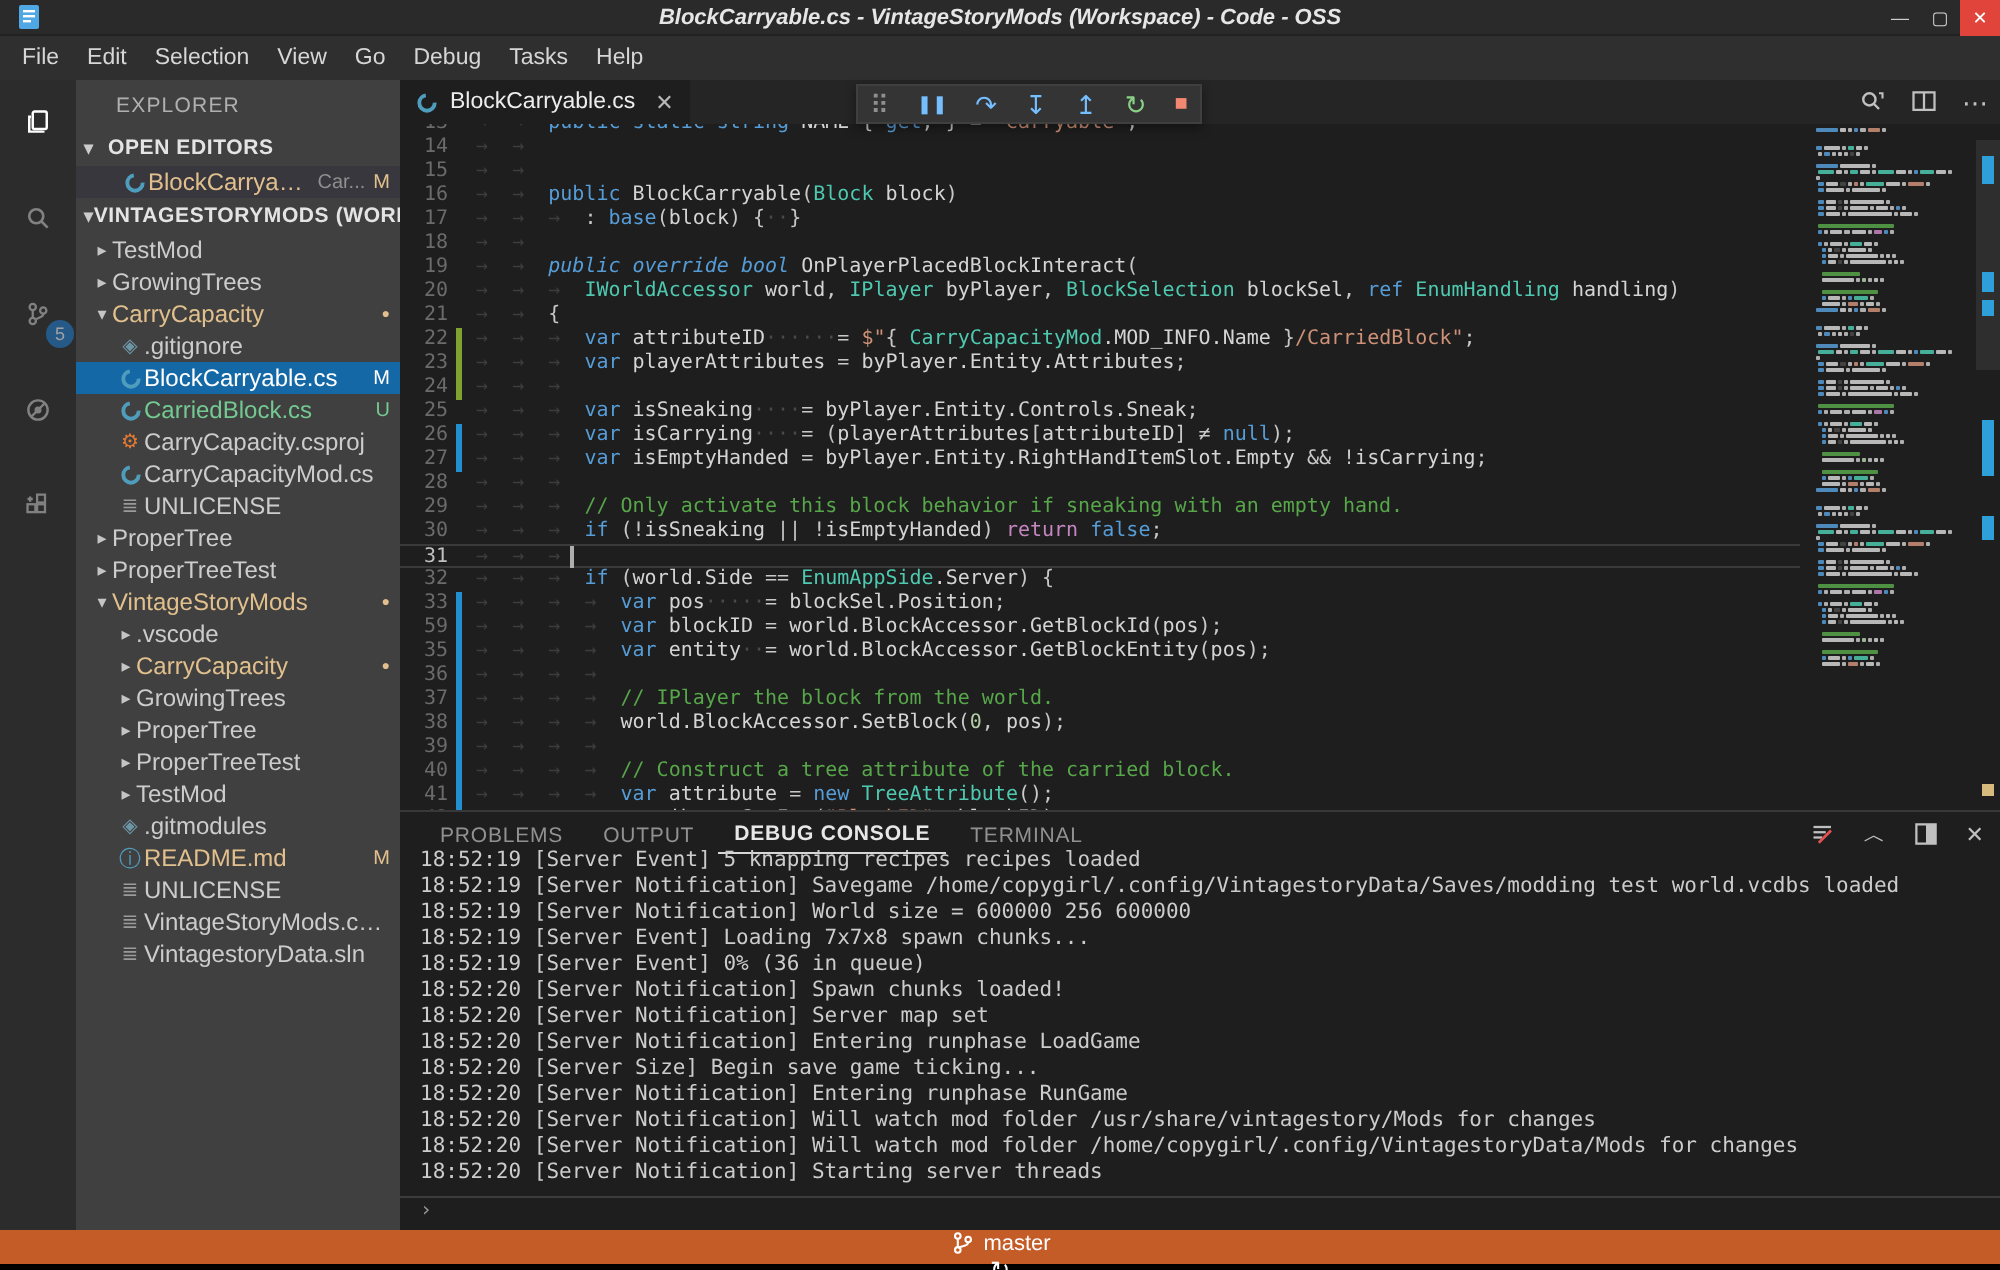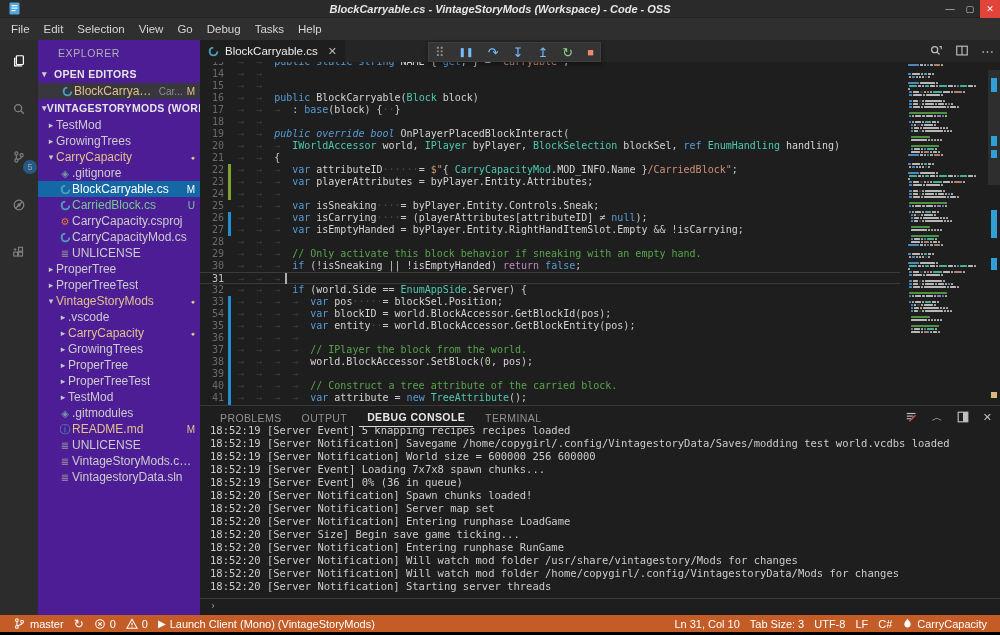--- a/index.html
+++ b/index.html
@@ -19,21 +19,21 @@
   .menu-item { color:#d6d6d6; font-size:11.5px; padding:3px 7px; border-radius:2px; cursor:pointer; }
 
   
   .main { display:flex; height:575px; }
   .activitybar { width:38px; background:#2c2c2c; display:flex; flex-direction:column; align-items:center; padding-top:8px; gap:22px; }
   .act-item { position:relative; width:26px; height:26px; display:flex; align-items:center; justify-content:center; cursor:pointer; opacity:.55; }
   .act-item.active { opacity:1; }
   .act-badge { position:absolute; right:-5px; bottom:-4px; background:#1f7fd4; color:#fff; border-radius:50%; width:14px; height:14px; font-size:9px; display:flex; align-items:center; justify-content:center; }
 
   
-  .sidebar { width:162px; background:#4c1d95; overflow:hidden; font-size:12px; color:#cccccc; }
+  .sidebar { width:162px; background:#404040; overflow:hidden; font-size:12px; color:#cccccc; }
   .sb-title { font-size:10.5px; color:#b0b0b0; letter-spacing:.6px; padding:7px 0 6px 20px; }
   .sb-section { font-size:10.5px; font-weight:bold; color:#e4e4e4; letter-spacing:.3px; height:18px; display:flex; align-items:center; padding-left:4px; cursor:pointer; white-space:nowrap; overflow:hidden; }
   .sb-section .tw { width:12px; font-size:9px; color:#cccccc; }
   .row { height:16px; display:flex; align-items:center; white-space:nowrap; overflow:hidden; cursor:pointer; padding-right:5px; }
   .row .tw { width:10px; font-size:9px; text-align:center; flex:none; color:#c5c5c5; }
   .row .fic { width:14px; flex:none; font-size:10px; text-align:center; }
   .row .lbl { overflow:hidden; text-overflow:ellipsis; }
   .row .spacer { flex:1; }
   .row .badge { font-size:10px; margin-left:4px; flex:none; }
   .row.selected { background:#1468a6; color:#fff; }
@@ -75,21 +75,21 @@
   .panel-tabs { height:22px; display:flex; align-items:center; padding-left:12px; gap:4px; }
   .ptab { font-size:10.5px; letter-spacing:.4px; color:#919191; padding:4px 8px 3px; cursor:pointer; }
   .ptab.active { color:#e7e7e7; border-bottom:1px solid #d7d7d7; font-weight:bold; }
   .panel-actions { position:absolute; right:8px; top:0; height:22px; display:flex; align-items:center; gap:13px; color:#c0c0c0; }
   .pa { cursor:pointer; display:flex; align-items:center; font-size:11px; }
   .logs { height:174px; overflow:hidden; padding-left:10px; margin-top:-4px; }
   .logline { font-family:"DejaVu Sans Mono", monospace; font-size:10.5px; line-height:13px; color:#cccccc; white-space:pre; }
   .prompt-row { height:14px; border-top:1px solid #3c3c3c; display:flex; align-items:center; padding-left:10px; font-family:"DejaVu Sans Mono", monospace; font-size:10px; color:#9a9a9a; }
 
   
-  .statusbar { height:17px; display:flex; align-items:center; color:#fff; font-size:11px; padding:0 8px; }
+  .statusbar { height:17px; display:flex; align-items:center; color:#fff; font-size:11px; padding:0 8px;flex-direction:column; }
   .sb-item { display:flex; align-items:center; gap:4px; padding:0 5px; height:17px; cursor:pointer; white-space:nowrap; }
   .sb-right { margin-left:auto; display:flex; }
   .sicon { display:flex; align-items:center; font-size:10px; }
   svg { display:block; }
 </style>
 </head>
 <body>
 
 <div class="titlebar">
   <span class="win-icon">
@@ -469,21 +469,21 @@
             <span class="ln">32</span>
             <span class="chg"></span>
             <span class="ct"><span class="tabmark">→  </span><span class="tabmark">→  </span><span class="tabmark">→  </span><span style="color: rgb(86, 156, 214);">if </span><span style="color: rgb(200, 200, 200);">(</span><span style="color: rgb(212, 212, 212);">world.Side</span><span style="color: rgb(200, 200, 200);"> == </span><span style="color: rgb(78, 201, 176);">EnumAppSide</span><span style="color: rgb(212, 212, 212);">.Server</span><span style="color: rgb(200, 200, 200);">) {</span></span>
           </div>
           <div class="cl">
             <span class="ln">33</span>
             <span class="chg" style="background: rgb(34, 144, 208);"></span>
             <span class="ct"><span class="tabmark">→  </span><span class="tabmark">→  </span><span class="tabmark">→  </span><span class="tabmark">→  </span><span style="color: rgb(86, 156, 214);">var </span><span style="color: rgb(212, 212, 212);">pos</span><span style="color: rgb(74, 74, 74);">·····</span><span style="color: rgb(200, 200, 200);">= </span><span style="color: rgb(212, 212, 212);">blockSel.Position</span><span style="color: rgb(200, 200, 200);">;</span></span>
           </div>
           <div class="cl">
-            <span class="ln">54</span>
+            <span class="ln">59</span>
             <span class="chg" style="background: rgb(34, 144, 208);"></span>
             <span class="ct"><span class="tabmark">→  </span><span class="tabmark">→  </span><span class="tabmark">→  </span><span class="tabmark">→  </span><span style="color: rgb(86, 156, 214);">var </span><span style="color: rgb(212, 212, 212);">blockID </span><span style="color: rgb(200, 200, 200);">= </span><span style="color: rgb(212, 212, 212);">world.BlockAccessor.GetBlockId</span><span style="color: rgb(200, 200, 200);">(</span><span style="color: rgb(212, 212, 212);">pos</span><span style="color: rgb(200, 200, 200);">);</span></span>
           </div>
           <div class="cl">
             <span class="ln">35</span>
             <span class="chg" style="background: rgb(34, 144, 208);"></span>
             <span class="ct"><span class="tabmark">→  </span><span class="tabmark">→  </span><span class="tabmark">→  </span><span class="tabmark">→  </span><span style="color: rgb(86, 156, 214);">var </span><span style="color: rgb(212, 212, 212);">entity</span><span style="color: rgb(74, 74, 74);">··</span><span style="color: rgb(200, 200, 200);">= </span><span style="color: rgb(212, 212, 212);">world.BlockAccessor.GetBlockEntity</span><span style="color: rgb(200, 200, 200);">(</span><span style="color: rgb(212, 212, 212);">pos</span><span style="color: rgb(200, 200, 200);">);</span></span>
           </div>
           <div class="cl">
             <span class="ln">36</span>

